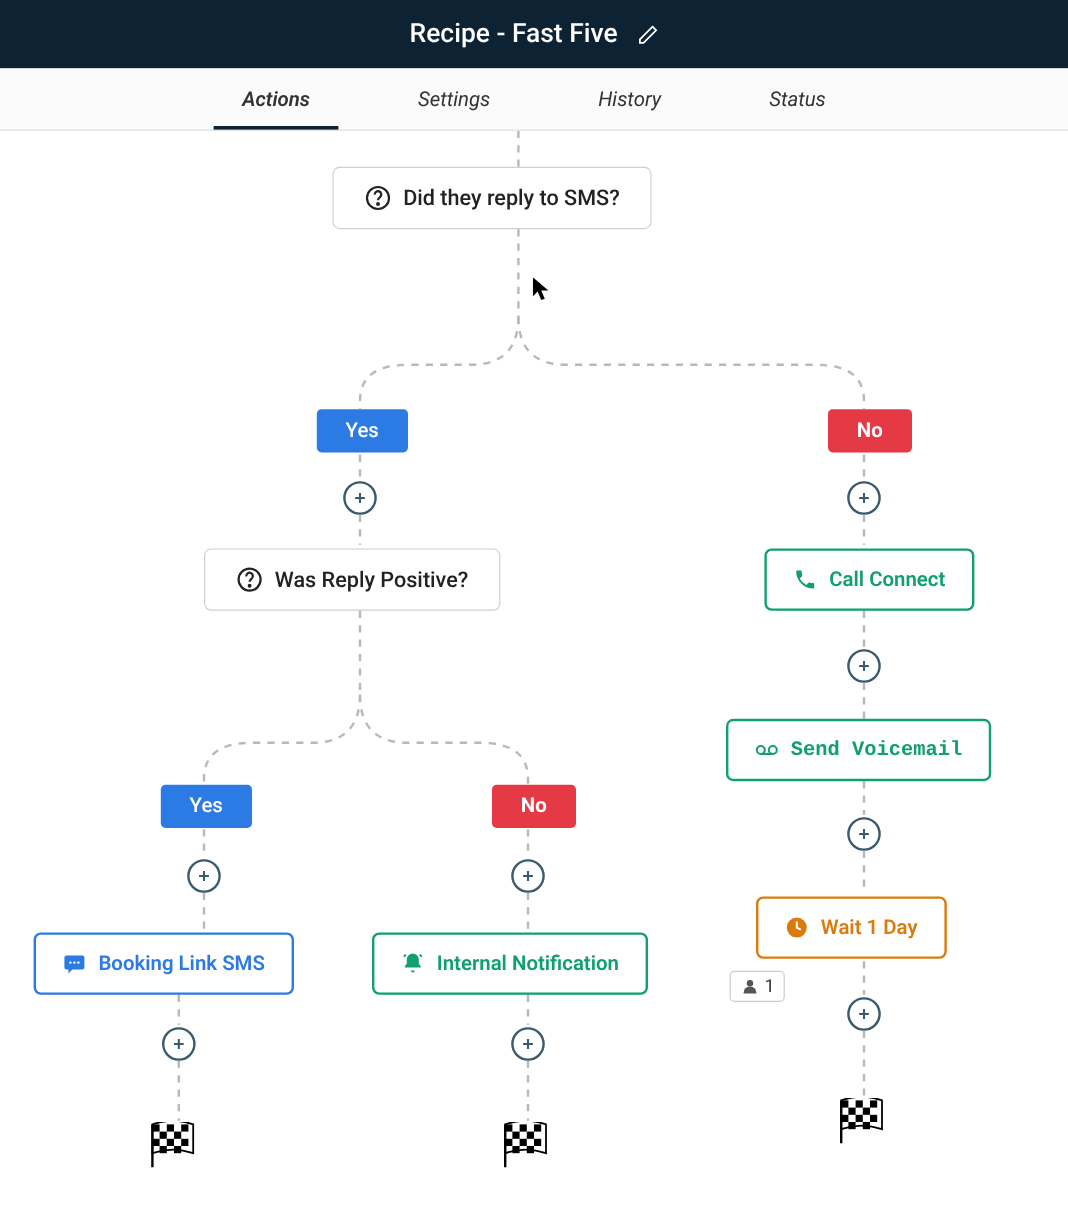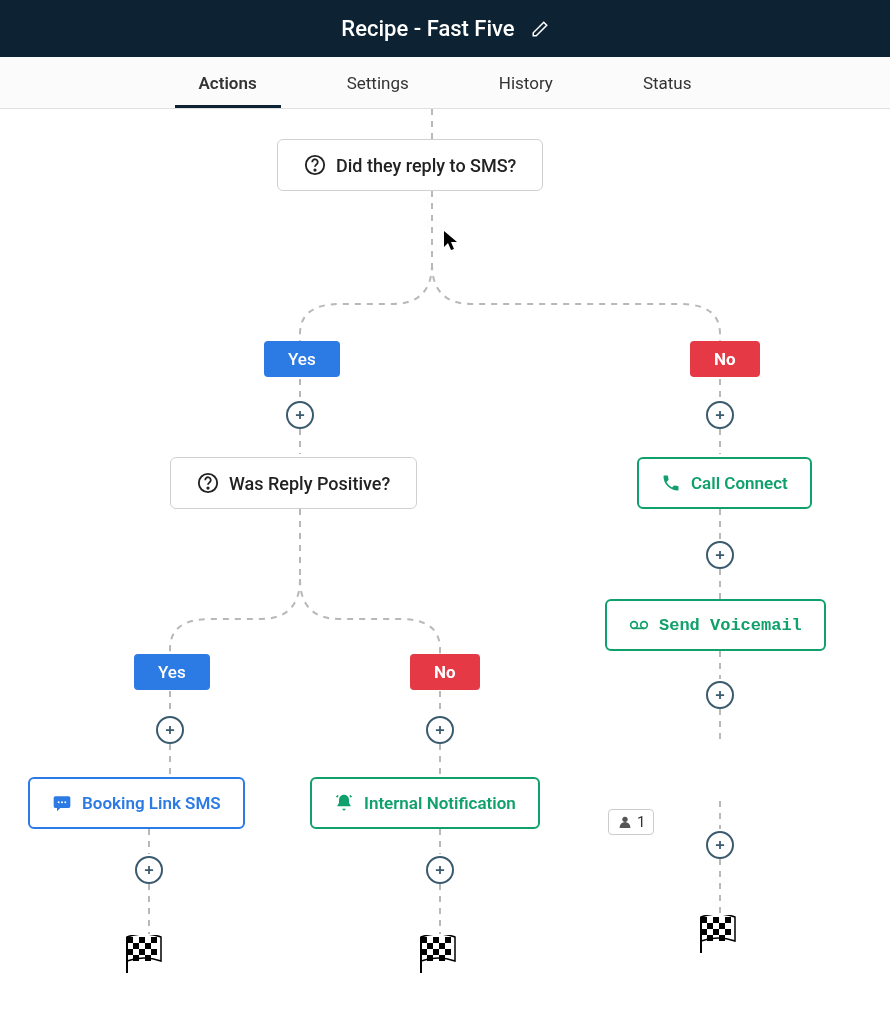--- a/index.html
+++ b/index.html
@@ -3,21 +3,21 @@
 <meta charset="utf-8">
 <style>
 * { box-sizing: border-box; margin: 0; padding: 0; }
 body { font-family: -apple-system, BlinkMacSystemFont, "Segoe UI", Roboto, sans-serif; background: #fff; width: 890px; height: 1024px; overflow: hidden; }
 
 .header { background: #0d2233; color: #fff; height: 57px; display: flex; align-items: center; justify-content: center; gap: 16px; }
 .header-title { font-size: 22px; font-weight: 500; }
 .edit-icon { width: 18px; height: 18px; cursor: pointer; }
 
 .tabs { display: flex; justify-content: center; gap: 90px; height: 52px; align-items: center; border-bottom: 1px solid #e0e0e0; background: #fbfbfb; }
-.tab { font-size: 17px; color: #333; cursor: pointer; padding: 14px 0; position: relative; }
+.tab { font-size: 17px; color: #333; cursor: pointer; padding: 14px 0; position: relative; font-style: italic; }
 .tab.active { font-weight: 600; }
 .tab.active::after { content: ""; position: absolute; left: -24px; right: -24px; bottom: -1px; height: 3px; background: #0d2233; }
 
 .canvas { position: relative; width: 890px; height: 894px; }
 .canvas svg.connectors { position: absolute; inset: 0; width: 100%; height: 100%; pointer-events: none; }
 
 .node { position: absolute; display: flex; align-items: center; justify-content: center; gap: 10px; background: #fff; }
 .decision { border: 1px solid #d0d0d0; border-radius: 6px; padding: 14px 26px; font-size: 18px; font-weight: 500; color: #222; }
 .decision .q-icon { width: 22px; height: 22px; flex-shrink: 0; }
 
@@ -142,20 +142,27 @@
         <path d="M6 16h12"></path>
       </svg>
     <span>Send Voicemail</span>
   </div>
   <div class="node add-btn" style="left:706px; top:572px;">
       <svg viewBox="0 0 24 24" stroke="#3a5a6e" stroke-width="3">
         <path d="M12 5v14M5 12h14"></path>
       </svg>
     </div>
 
+  <div class="node action orange" style="left:630px; top:638px;">
+    <svg class="act-icon" viewBox="0 0 24 24" fill="#d97b0d">
+        <circle cx="12" cy="12" r="10" fill="#d97b0d"></circle>
+        <path d="M12 6v6l4 2" stroke="#fff" stroke-width="2" fill="none"></path>
+      </svg>
+    <span>Wait 1 Day</span>
+  </div>
   <div class="person-badge" style="left:608px; top:700px;">
     <svg viewBox="0 0 24 24" fill="#555">
         <circle cx="12" cy="8" r="4"></circle>
         <path d="M4 21v-1a8 8 0 0116 0v1z"></path>
       </svg>
     <span>1</span>
   </div>
   <div class="node add-btn" style="left:706px; top:722px;">
       <svg viewBox="0 0 24 24" stroke="#3a5a6e" stroke-width="3">
         <path d="M12 5v14M5 12h14"></path>

